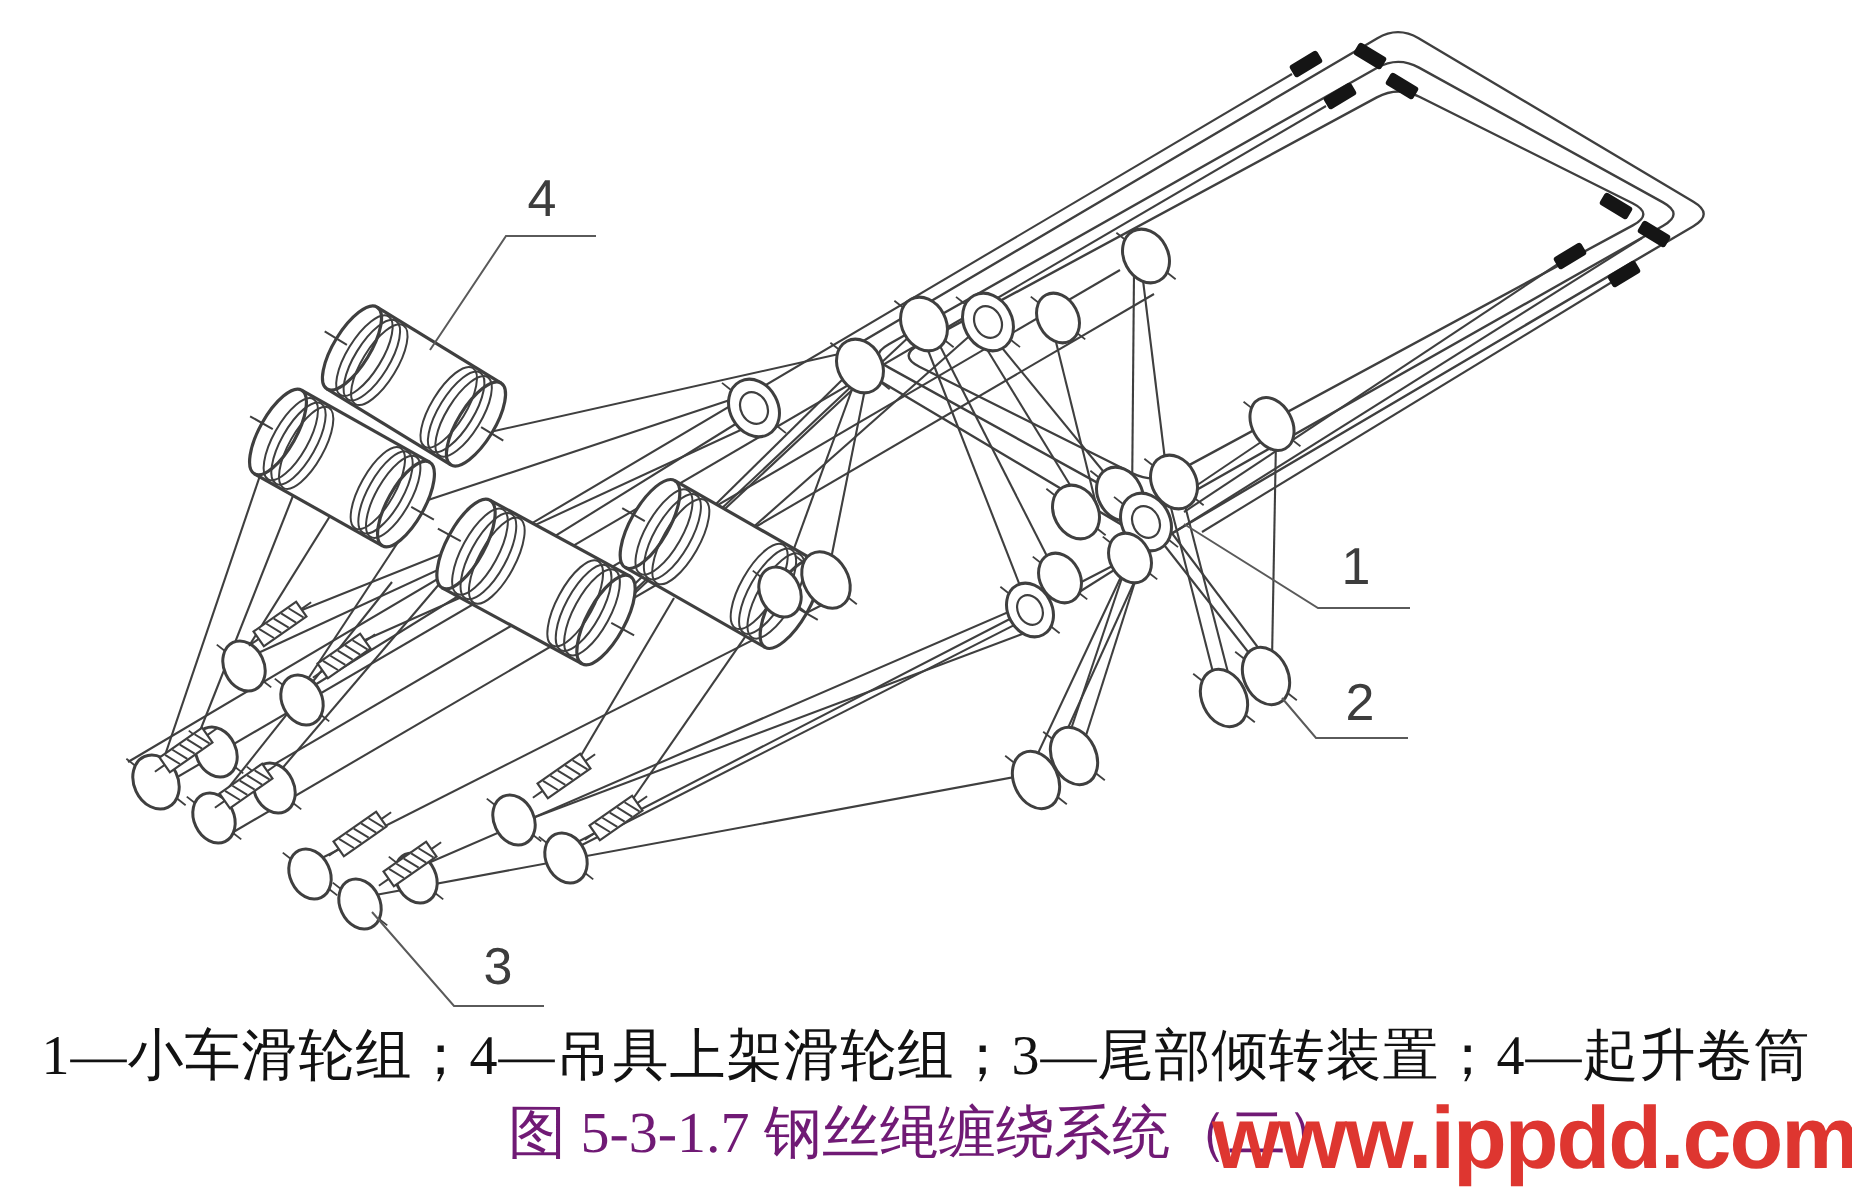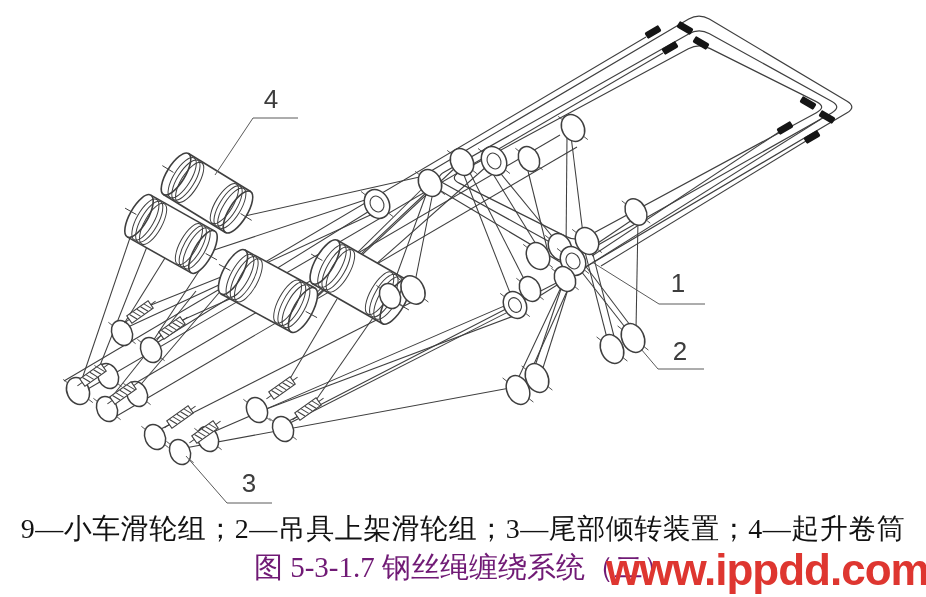--- a/index.html
+++ b/index.html
@@ -398,19 +398,19 @@
         <polyline points="186,456 227,503 272,503" fill="none" stroke="#5a5a5a" stroke-width="1"></polyline>
       </g>
     <g>
         <text x="678" y="292" fill="#3d3d3d" font-size="26" text-anchor="middle" font-family="&quot;Liberation Sans&quot;,&quot;DejaVu Sans&quot;,sans-serif">1</text>
         <text x="680" y="360" fill="#3d3d3d" font-size="26" text-anchor="middle" font-family="&quot;Liberation Sans&quot;,&quot;DejaVu Sans&quot;,sans-serif">2</text>
         <text x="249" y="492" fill="#3d3d3d" font-size="26" text-anchor="middle" font-family="&quot;Liberation Sans&quot;,&quot;DejaVu Sans&quot;,sans-serif">3</text>
         <text x="271" y="108" fill="#3d3d3d" font-size="26" text-anchor="middle" font-family="&quot;Liberation Sans&quot;,&quot;DejaVu Sans&quot;,sans-serif">4</text>
       </g>
   </svg>
 
-  <div class="cap-legend">9—小车滑轮组；2—吊具上架滑轮组；3—尾部倾转装置；4—起升卷筒</div>
+  <div class="cap-legend">1—小车滑轮组；4—吊具上架滑轮组；3—尾部倾转装置；4—起升卷筒</div>
 
   <div class="cap-title">图 5-3-1.7 钢丝绳缠绕系统（二）</div>
 
   <div class="watermark" style="color: rgb(222, 54, 48);">www.ippdd.com</div>
 
 </div>
 
 </body></html>

